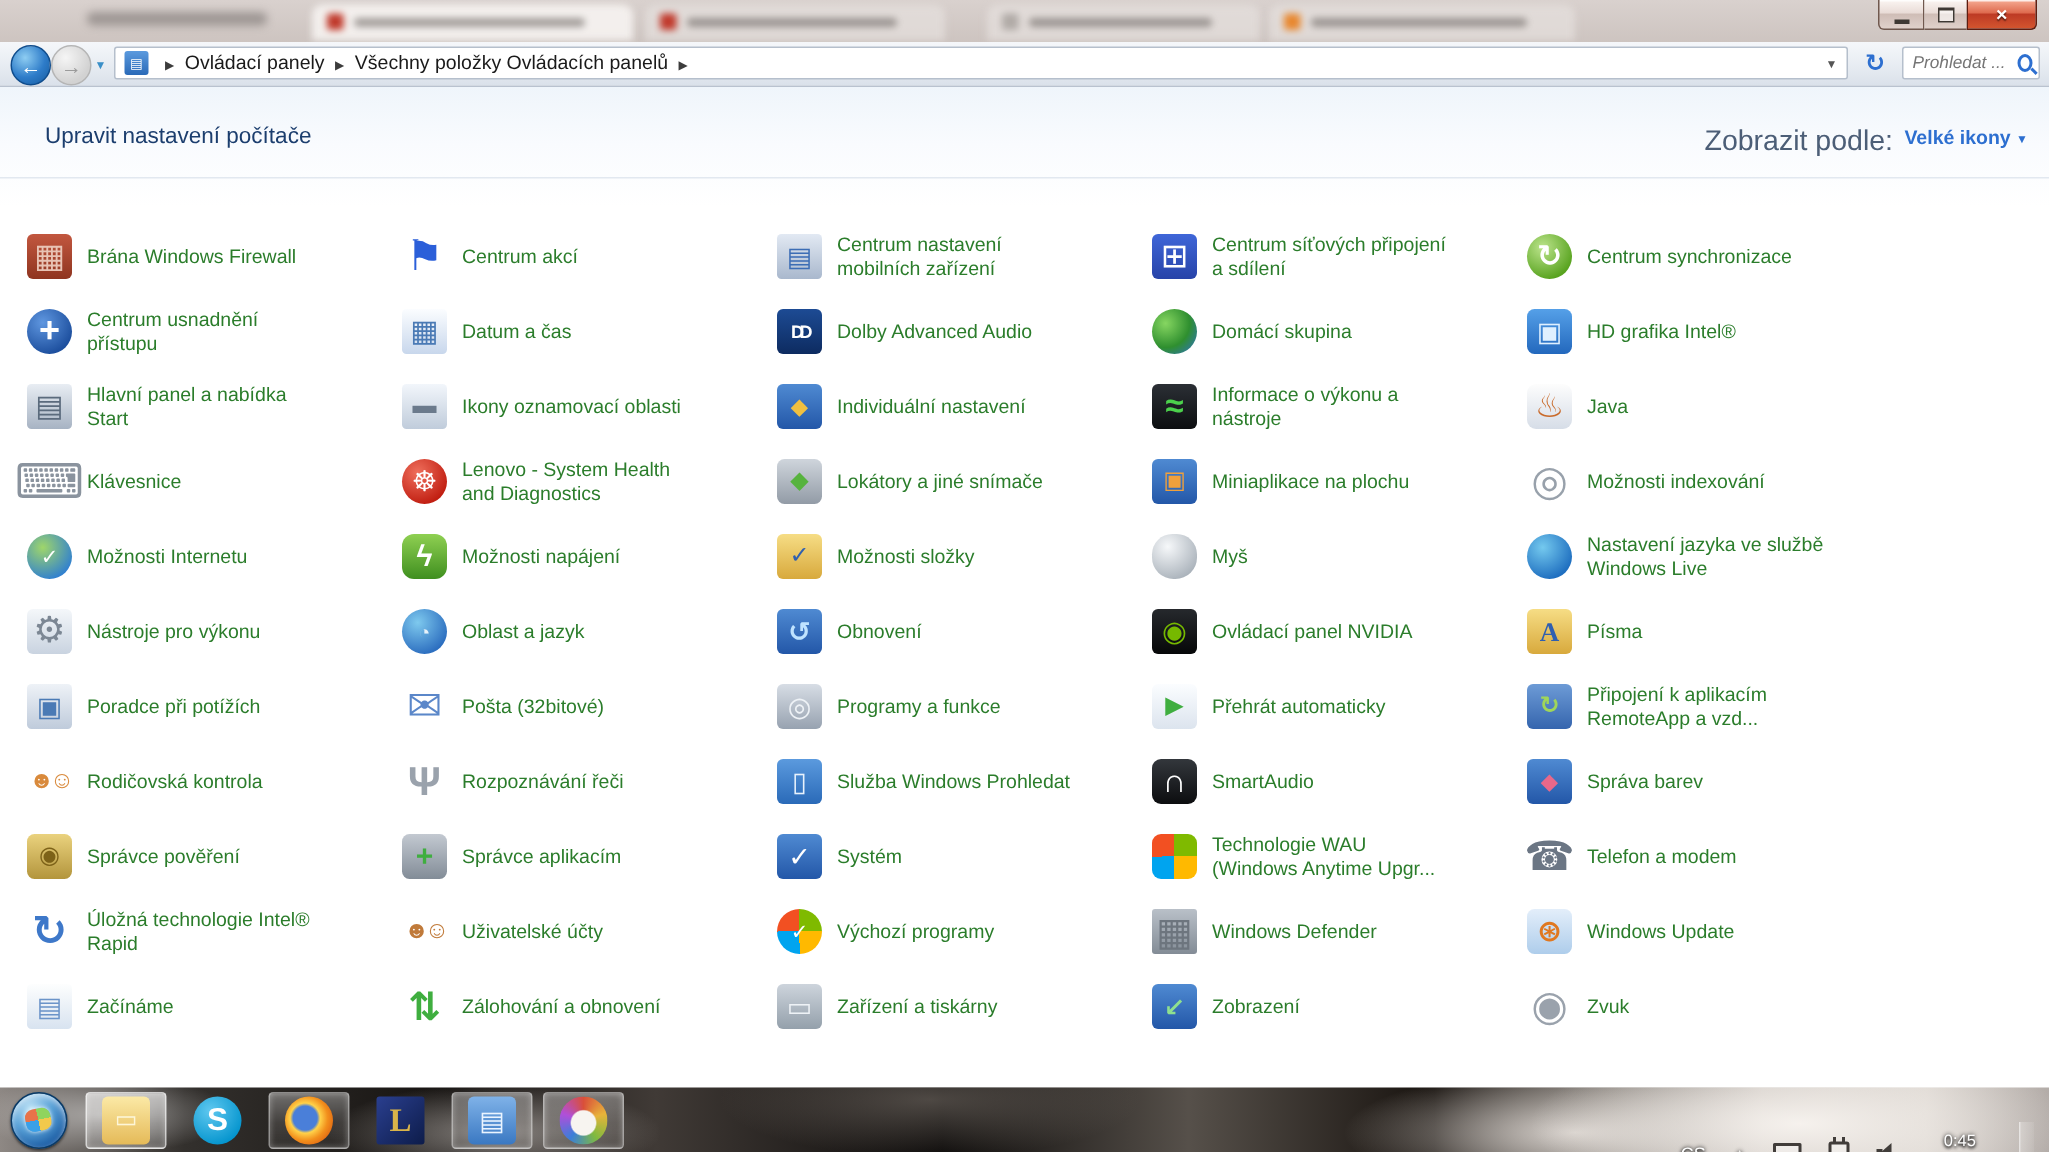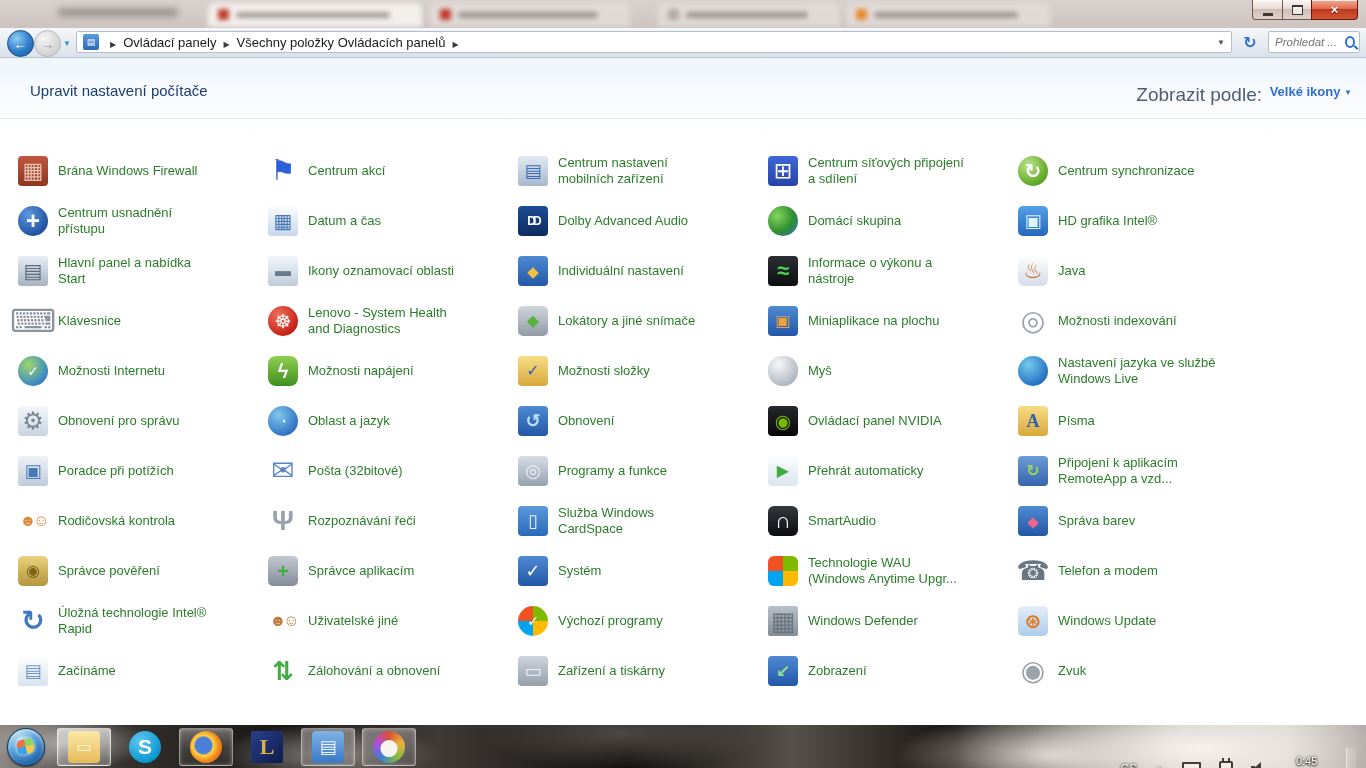--- a/index.html
+++ b/index.html
@@ -277,21 +277,21 @@
         <div class="cp-item">
           <span class="cp-icon" style="background: radial-gradient(circle at 35% 28%, rgb(246, 248, 250), rgb(150, 160, 170)); border-radius: 45% 45% 48% 48%; color: rgb(255, 255, 255); font-size: 12px;"></span>
           <span class="cp-label">Myš</span>
         </div>
         <div class="cp-item">
           <span class="cp-icon" style="background: radial-gradient(circle at 35% 30%, rgb(116, 201, 238), rgb(31, 111, 192) 75%); border-radius: 50%; color: rgb(255, 255, 255); font-size: 12px;"></span>
           <span class="cp-label">Nastavení jazyka ve službě Windows Live</span>
         </div>
         <div class="cp-item">
           <span class="cp-icon" style="background: linear-gradient(rgb(244, 247, 250), rgb(201, 211, 224)); border-radius: 4px; color: rgb(124, 135, 148); font-size: 24px;">⚙</span>
-          <span class="cp-label">Obnovení pro správu</span>
+          <span class="cp-label">Nástroje pro výkonu</span>
         </div>
         <div class="cp-item">
           <span class="cp-icon" style="background: radial-gradient(circle at 35% 30%, rgb(126, 201, 238), rgb(45, 111, 192) 75%); border-radius: 50%; color: rgba(255, 255, 255, 0.85); font-size: 13px;">◔</span>
           <span class="cp-label">Oblast a jazyk</span>
         </div>
         <div class="cp-item">
           <span class="cp-icon" style="background: linear-gradient(rgb(79, 138, 210), rgb(35, 87, 168)); border-radius: 4px; color: rgb(191, 227, 255); font-size: 18px; font-weight: bold;">↺</span>
           <span class="cp-label">Obnovení</span>
         </div>
         <div class="cp-item">
@@ -325,21 +325,21 @@
         <div class="cp-item">
           <span class="cp-icon" style="background: transparent; border-radius: 0px; color: rgb(217, 138, 60); font-size: 16px; letter-spacing: -3px;">☻☺</span>
           <span class="cp-label">Rodičovská kontrola</span>
         </div>
         <div class="cp-item">
           <span class="cp-icon" style="background: transparent; border-radius: 0px; color: rgb(154, 162, 172); font-size: 27px; font-weight: bold;">Ψ</span>
           <span class="cp-label">Rozpoznávání řeči</span>
         </div>
         <div class="cp-item">
           <span class="cp-icon" style="background: linear-gradient(rgb(91, 154, 222), rgb(42, 106, 184)); border-radius: 4px; color: rgb(232, 242, 252); font-size: 18px;">▯</span>
-          <span class="cp-label">Služba Windows CardSpace</span>
+          <span class="cp-label">Služba Windows Prohledat</span>
         </div>
         <div class="cp-item">
           <span class="cp-icon" style="background: linear-gradient(rgb(51, 55, 60), rgb(12, 13, 15)); border-radius: 6px; color: rgb(255, 255, 255); font-size: 22px; font-weight: bold;">∩</span>
           <span class="cp-label">SmartAudio</span>
         </div>
         <div class="cp-item">
           <span class="cp-icon" style="background: linear-gradient(rgb(79, 138, 210), rgb(35, 87, 168)); border-radius: 4px; color: rgb(232, 104, 138); font-size: 15px;">◆</span>
           <span class="cp-label">Správa barev</span>
         </div>
         <div class="cp-item">
@@ -361,21 +361,21 @@
         <div class="cp-item">
           <span class="cp-icon" style="background: transparent; border-radius: 0px; color: rgb(107, 118, 132); font-size: 27px;">☎</span>
           <span class="cp-label">Telefon a modem</span>
         </div>
         <div class="cp-item">
           <span class="cp-icon" style="background: transparent; border-radius: 0px; color: rgb(62, 120, 201); font-size: 28px; font-weight: bold;">↻</span>
           <span class="cp-label">Úložná technologie Intel® Rapid</span>
         </div>
         <div class="cp-item">
           <span class="cp-icon" style="background: transparent; border-radius: 0px; color: rgb(192, 122, 58); font-size: 16px; letter-spacing: -3px;">☻☺</span>
-          <span class="cp-label">Uživatelské jiné</span>
+          <span class="cp-label">Uživatelské účty</span>
         </div>
         <div class="cp-item">
           <span class="cp-icon" style="background: conic-gradient(rgb(127, 186, 0) 0deg, rgb(127, 186, 0) 25%, rgb(255, 185, 0) 0deg, rgb(255, 185, 0) 50%, rgb(0, 164, 239) 0deg, rgb(0, 164, 239) 75%, rgb(242, 80, 34) 0deg); border-radius: 50%; color: rgb(255, 255, 255); font-size: 14px; font-weight: bold;">✓</span>
           <span class="cp-label">Výchozí programy</span>
         </div>
         <div class="cp-item">
           <span class="cp-icon" style="background: linear-gradient(rgb(185, 192, 200), rgb(131, 140, 150)); border-radius: 2px; color: rgb(109, 117, 126); font-size: 26px;">▦</span>
           <span class="cp-label">Windows Defender</span>
         </div>
         <div class="cp-item">

